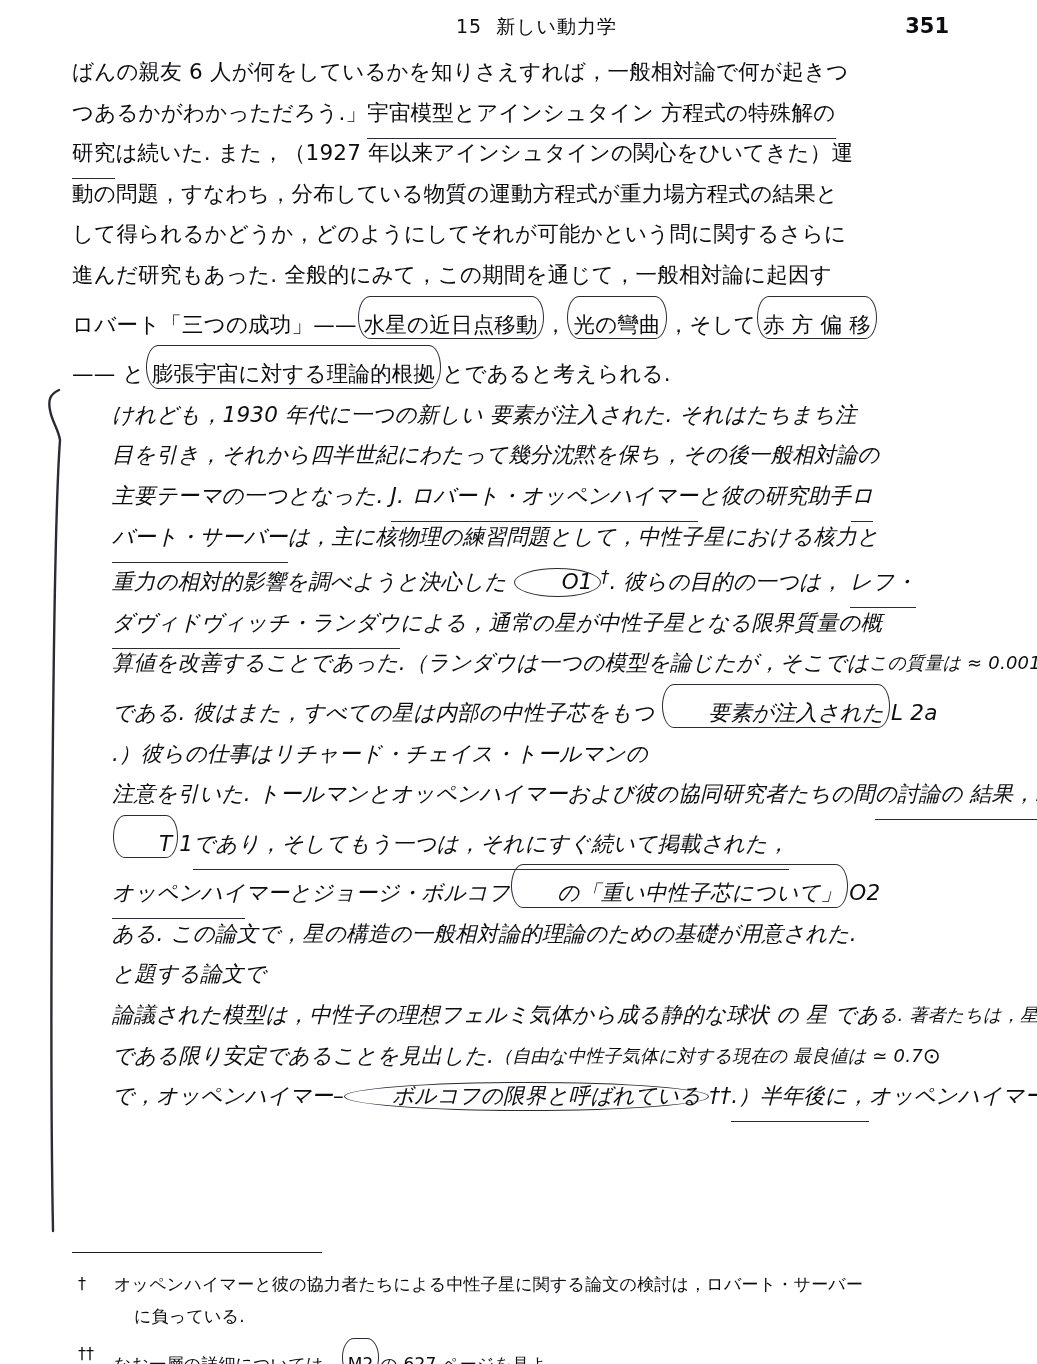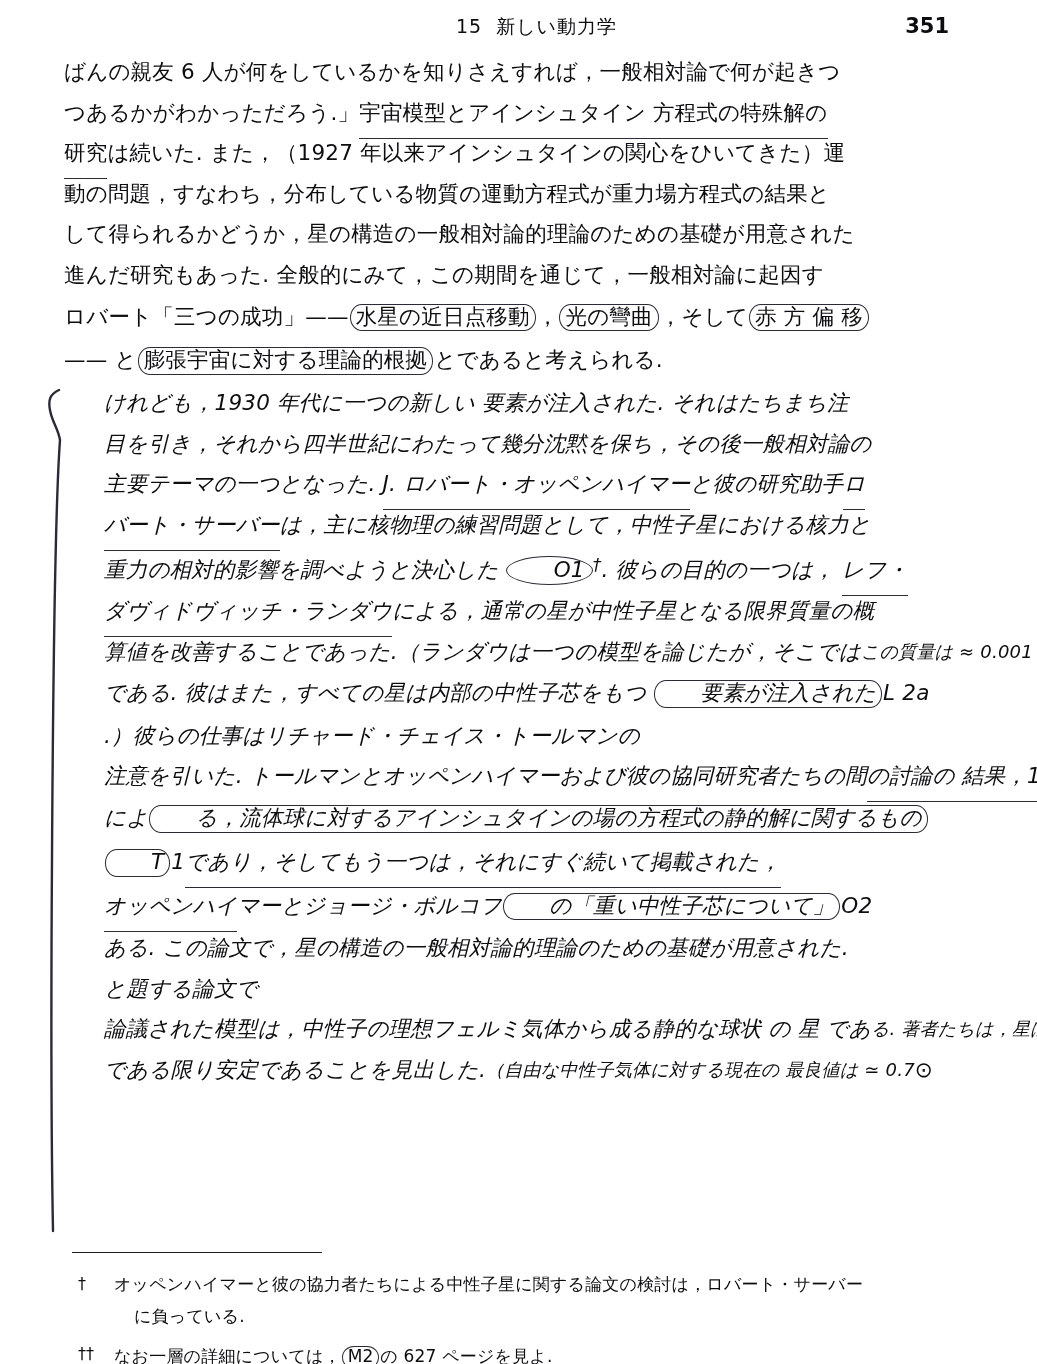--- a/index.html
+++ b/index.html
@@ -50,21 +50,21 @@
     top: 0;
     font-size: 21px;
     font-weight: 600;
     text-align: center;
   }
 
   
   .body-block {
     position: absolute;
     top: 52px;
-    left: 64px;
+    left: 72px;
     width: 885px;
   }
   p.para {
     margin: 0;
     font-size: 21.5px;
     line-height: 40.6px;
     text-align: justify;
     letter-spacing: 0.2px;
   }
   p.para.indent {
@@ -77,22 +77,22 @@
   }
 
   
   .ul {
     border-bottom: 1.6px solid #2b2b38;
     padding-bottom: 13px;
   }
   .boxed {
     border: 1.5px solid #2b2b38;
     border-radius: 12px / 50%;
-    padding: 0 5px 1px 5px;
-    margin: 8px 1px;
+    padding: 16px 5px 1px 5px;
+    margin: 0 1px;
     display: inline-block;
     line-height: 1.15;
   }
   .circled {
     border: 1.6px solid #2b2b38;
     border-radius: 50%;
     padding: 0 7px 1px 7px;
     display: inline-block;
     line-height: 1.2;
   }
@@ -166,44 +166,44 @@
     </svg>
   </div>
 
   <div class="body-block">
 
     <p class="para">
       <span class="line"><span>ばんの親友 6 人が何をしているかを知りさえすれば，一般相対論で何が起きつ</span></span>
       <span class="line"><span>つあるかがわかっただろう.」</span><span class="ul">宇宙模型</span><span class="ul">と</span><span class="ul">アインシュタイン 方程式の特殊解の</span></span>
       <span class="line"><span class="ul">研究</span><span>は続いた. また，（1927 年以来アインシュタインの関心をひいてきた）運</span></span>
       <span class="line"><span>動の問題，すなわち，分布している物質の運動方程式が重力場方程式の結果と</span></span>
-      <span class="line"><span>して得られるかどうか，星の構造の一般相対論的理論のための基礎が用意された</span></span>
+      <span class="line"><span>して得られるかどうか，どのようにしてそれが可能かという問に関するさらに</span></span>
       <span class="line"><span>進んだ研究もあった. 全般的にみて，この期間を通じて，一般相対論に起因す</span></span>
       <span class="line"><span>ロバート「三つの成功」——</span><span class="boxed">水星の近日点移動</span><span>，</span><span class="boxed">光の彎曲</span><span>，そして</span><span class="boxed">赤 方 偏 移</span></span>
       <span class="line"><span>—— と</span><span class="boxed">膨張宇宙に対する理論的根拠</span><span>とであると考えられる.</span></span>
     </p>
 
     <p class="para indent">
       <span class="line"><span>けれども，1930 年代に一つの新しい 要素が注入された. それはたちまち注</span></span>
       <span class="line"><span>目を引き，それから四半世紀にわたって幾分沈黙を保ち，その後一般相対論の</span></span>
       <span class="line"><span>主要テーマの一つとなった. </span><span class="ul">J. ロバート・オッペンハイマー</span><span>と彼の研究助手</span><span class="ul">ロ</span></span>
       <span class="line"><span class="ul">バート・サーバー</span><span>は，主に核物理の練習問題として，中性子星における核力と</span></span>
       <span class="line"><span>重力の相対的影響を調べようと決心した</span> <span class="circled">O1</span><span class="dagger-mark">†</span><span>. 彼らの目的の一つは，</span> <span class="ul">レフ・</span></span>
       <span class="line"><span class="ul">ダヴィドヴィッチ・ランダウ</span><span>による，通常の星が中性子星となる限界質量の概</span></span>
       <span class="line"><span>算値を改善することであった.（ランダウは一つの模型を論じたが，そこでは</span><span class="sun">この質量は ≈ 0.001</span></span>
       <span class="line"><span> である. 彼はまた，すべての星は内部の中性子芯をもつ</span> <span class="boxed">要素が注入された</span><span>L 2a</span></span>
       <span class="line"><span>.）彼らの仕事はリチャード・チェイス・トールマンの</span></span>
       <span class="line"><span>注意を引いた. トールマンとオッペンハイマーおよび彼の協同研究者たちの間</span><span class="ul">の討論の 結果，1939 年に 1 対の 論文が発表された. 一つは，</span></span>
-      <span class="line"><span>によ</span><span class="boxed">る，流体球に対するアインシュタインの場の方程式の静的解に関するもの</span></span>
       <span class="line"><span class="boxed">T</span><span>1</span><span class="ul">であり，そしてもう一つは，それにすぐ続いて掲載された，</span></span>
       <span class="line"><span class="ul">オッペンハイ</span><span>マーとジョージ・ボルコフ</span><span class="boxed">の「重い中性子芯について」</span><span>O2</span></span>
       <span class="line"><span>ある. この論文で，星の構造の一般相対論的理論のための基礎が用意された.</span></span>
       <span class="line"><span>と題する論文で</span></span>
       <span class="line"><span>論議された模型は，中性子の理想フェルミ気体から成る静的な球状 の 星 であ</span><span class="sun">る. 著者たちは，星は質量が ≤ ⅓</span></span>
       <span class="line"><span> である限り安定であることを見出した.</span><span class="sun">（自由な中性子気体に対する現在の 最良値は ≃ 0.7</span><span>⊙</span></span>
+      <span class="line"><span> で，オッペンハイマー–</span><span class="circled">ボルコフの限界と呼ばれている</span><span>††</span><span class="ul">.）半年後に，</span><span>オッペンハイマー</span></span>
     </p>
   </div>
 
   <div class="footnote-rule"></div>
 
   <div class="footnotes">
     <div class="fn">
       <span class="mark">†</span>
       <span class="fn-text">オッペンハイマーと彼の協力者たちによる中性子星に関する論文の検討は，ロバート・サーバー</span>
       <span class="cont fn-text">に負っている.</span>

